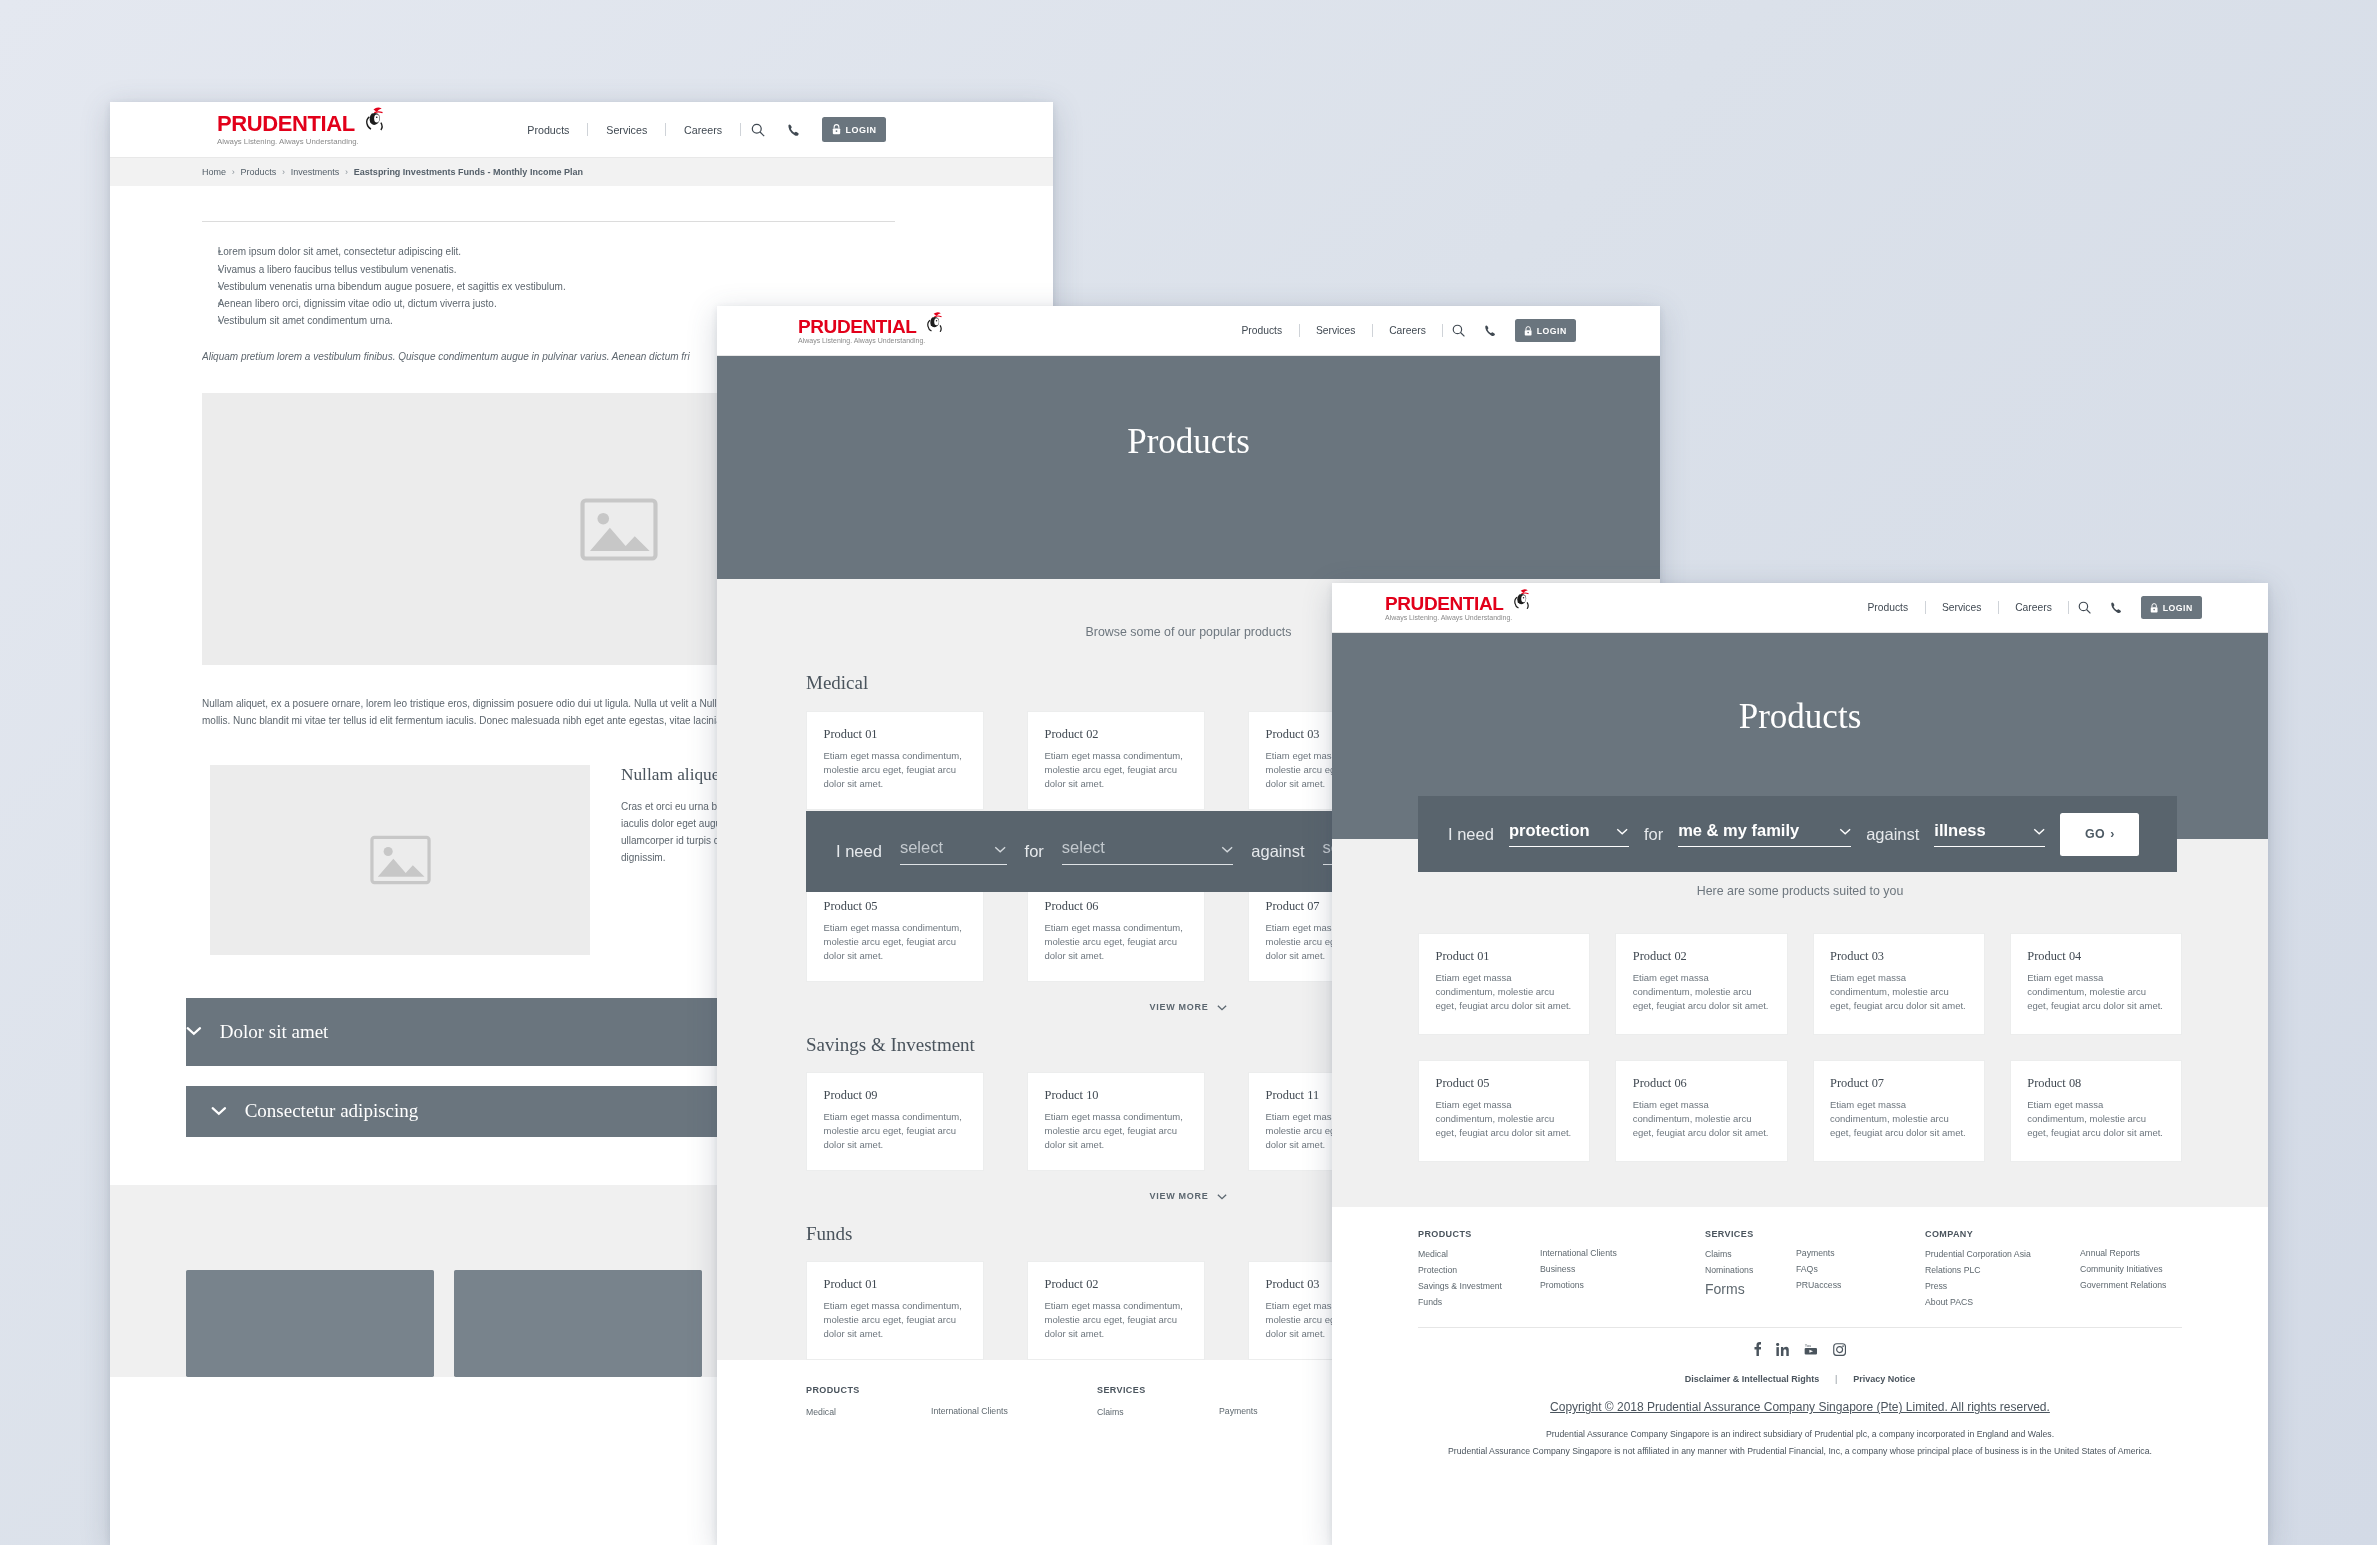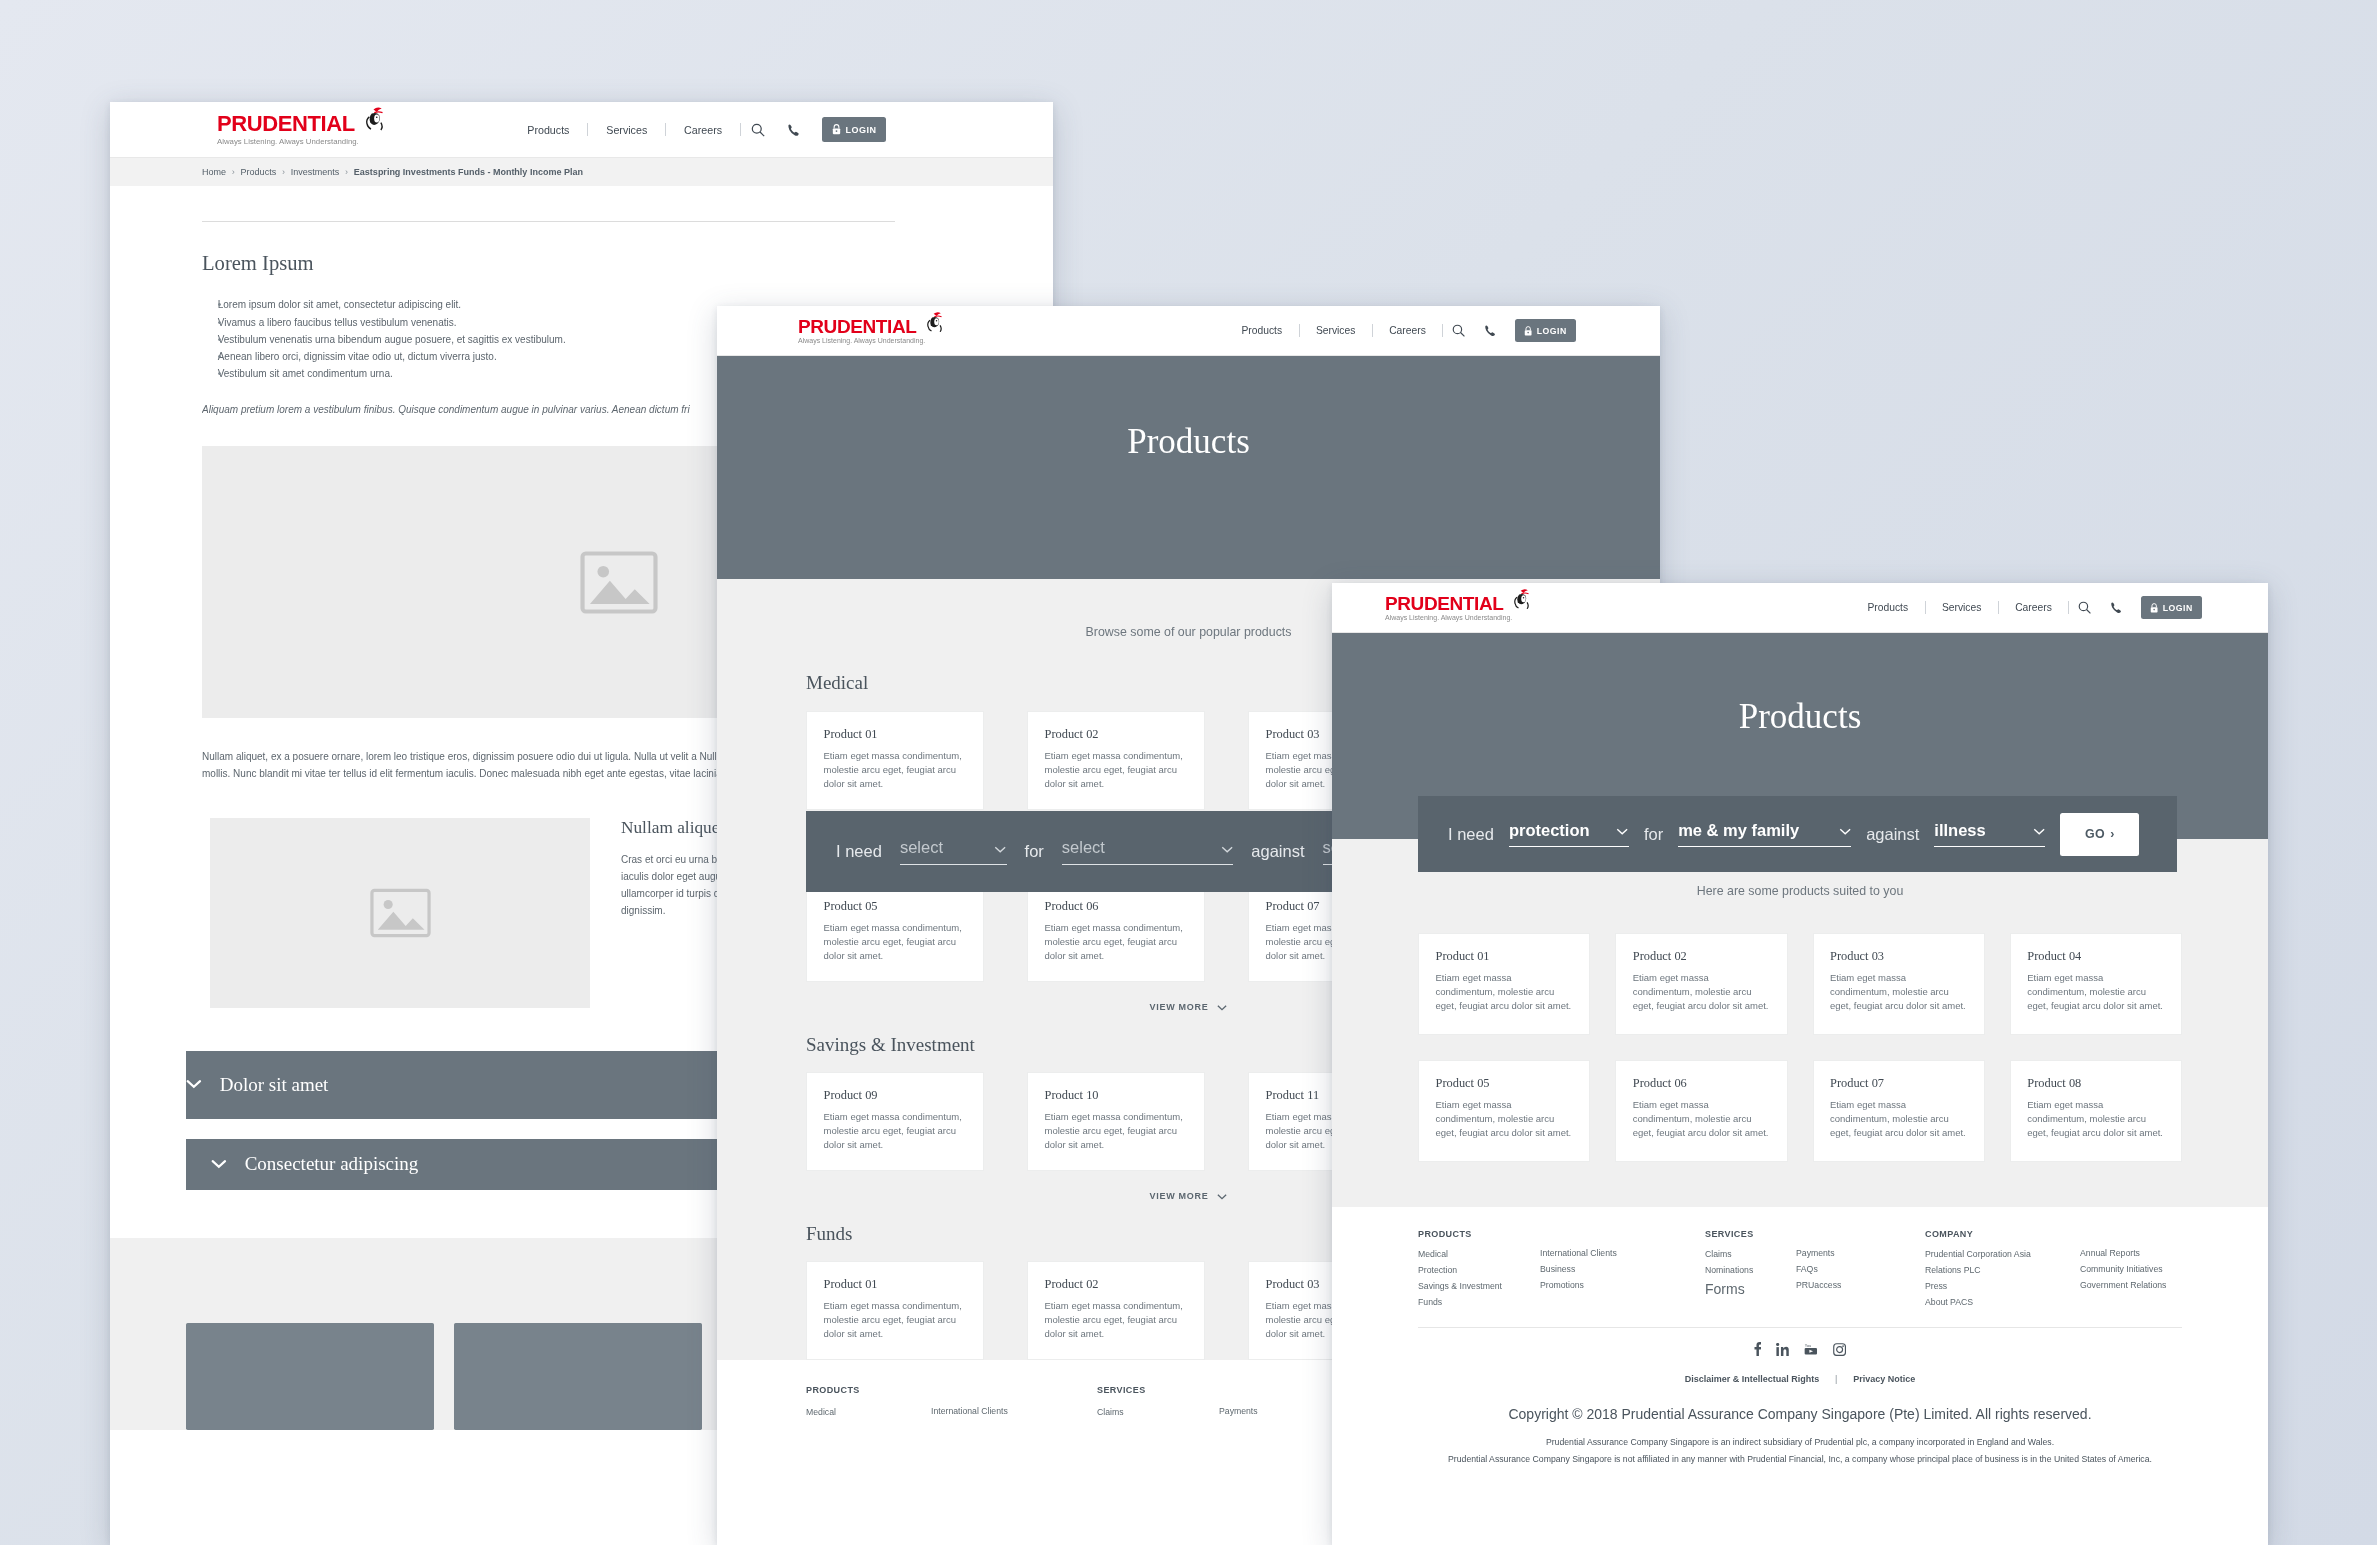--- a/index.html
+++ b/index.html
@@ -159,21 +159,20 @@
     <span>Products</span>
     <span class="sep">›</span>
     <span>Investments</span>
     <span class="sep">›</span>
     <b>Eastspring Investments Funds - Monthly Income Plan</b>
   </div>
 
   <div style="padding:0 92px;">
     <div class="hrule" style="margin-top:35px; width:693px;"></div>
 
-    <div class="h2 serif" style="margin-top:30px; font-size:20.6px;">Lorem Ipsum</div>
 
     <ul class="ul" style="margin-top:21.5px;">
       <li style="font-size:10px; line-height:17.3px; padding-left:15.7px;"><span>Lorem ipsum dolor sit amet, consectetur adipiscing elit.</span></li>
       <li style="font-size:10px; line-height:17.3px; padding-left:15.7px;"><span>Vivamus a libero faucibus tellus vestibulum venenatis.</span></li>
       <li style="font-size:10px; line-height:17.3px; padding-left:15.7px;"><span>Vestibulum venenatis urna bibendum augue posuere, et sagittis ex vestibulum.</span></li>
       <li style="font-size:10px; line-height:17.3px; padding-left:15.7px;"><span>Aenean libero orci, dignissim vitae odio ut, dictum viverra justo.</span></li>
       <li style="font-size:10px; line-height:17.3px; padding-left:15.7px;"><span>Vestibulum sit amet condimentum urna.</span></li>
     </ul>
 
     <div class="para" style="margin-top:18px; font-size:10px; line-height:17.3px; width:834px; white-space:nowrap; overflow:hidden;font-style:italic;">Aliquam pretium lorem a vestibulum finibus. Quisque condimentum augue in pulvinar varius. Aenean dictum fri</div>
@@ -633,18 +632,18 @@
           </svg>
       </span>
     </div>
 
     <div class="f-legal" style="margin-top:15px; font-size:9px; font-weight:bold;">
       <span>Disclaimer &amp; Intellectual Rights</span>
       <span style="margin:0 13.2px; color:#8b949b; font-weight:normal;">|</span>
       <span>Privacy Notice</span>
     </div>
 
-    <div class="f-small" style="margin-top:22px; font-size:14px;">Copyright © 2018 Prudential Assurance Company Singapore (Pte) Limited. All rights reserved.</div>
+    <div class="f-small" style="margin-top:16px; font-size:12px;text-decoration:underline;">Copyright © 2018 Prudential Assurance Company Singapore (Pte) Limited. All rights reserved.</div>
     <div class="f-small" style="margin-top:15px; font-size:8.7px;">Prudential Assurance Company Singapore is an indirect subsidiary of Prudential plc, a company incorporated in England and Wales.</div>
     <div class="f-small" style="margin-top:6.6px; font-size:8.7px;">Prudential Assurance Company Singapore  is not affiliated in any manner with Prudential Financial, Inc, a company whose principal place of business is in the United States of America.</div>
   </div>
 </div>
 
 
 </body></html>

